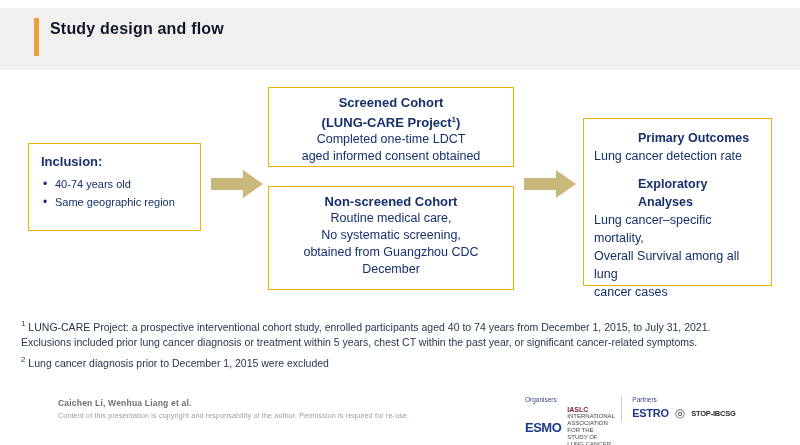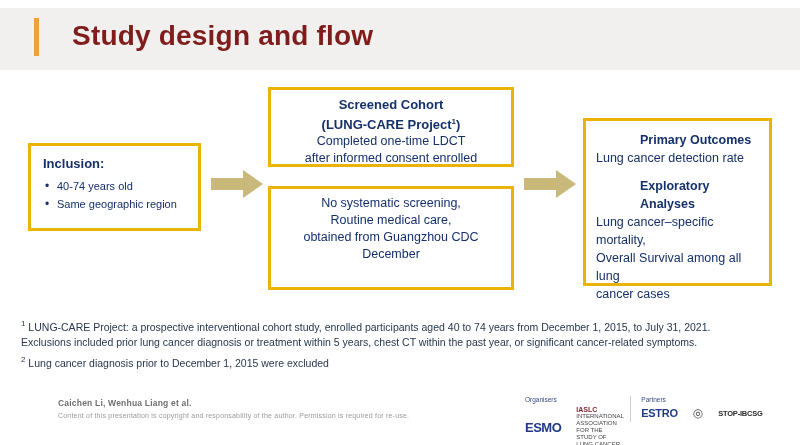--- a/index.html
+++ b/index.html
@@ -33,31 +33,30 @@
     left: 34px;
     top: 18px;
     width: 5px;
     height: 38px;
     background: #e8a33d;
   }
   .slide-title {
     position: absolute;
     left: 50px;
     top: 20px;
-    font-size: 28px;
-    font-weight: bold;
-    color: #7f1d1d;
+    font-size: 16px;
+    font-weight: bold;
+    color: #0f172a;
     letter-spacing: 0.2px;
-    margin-left: 22px;
   }
 
   
   .box {
     position: absolute;
-    border: 3px solid #eab308;
+    border: 1px solid #eab308;
     background: #ffffff;
     box-sizing: border-box;
   }
 
   
   #inclusion-box {
     left: 28px;
     top: 143px;
     width: 173px;
     height: 88px;
@@ -205,21 +204,21 @@
     flex-direction: column;
   }
   .logo-cap {
     font-size: 6.5px;
     color: #3b4a86;
     margin-bottom: 3px;
   }
   .logo-row {
     display: flex;
     align-items: center;
-    gap: 15px;
+    gap: 6px;
   }
   .logo-esmo {
     font-size: 13px;
     font-weight: bold;
     color: #1f3b87;
     letter-spacing: -0.5px;
   }
   .logo-iaslc {
     font-size: 6px;
     color: #444;
@@ -274,26 +273,27 @@
   <div class="arrow" id="arrow-1">
     <svg width="52" height="28" viewBox="0 0 52 28" xmlns="http://www.w3.org/2000/svg">
       <polygon points="0,8 32,8 32,0 52,14 32,28 32,20 0,20" fill="#c8b87a"></polygon>
     </svg>
   </div>
 
   <div class="box" id="screened-box">
     <div class="cohort-head">Screened Cohort</div>
     <div class="cohort-head"><span>(LUNG-CARE Project</span><sup>1</sup><span>)</span></div>
     <div class="cohort-line">Completed one-time LDCT</div>
-    <div class="cohort-line">after informed consent enrolled</div>
+    <div class="cohort-line">aged informed consent obtained</div>
   </div>
 
   <div class="box" id="nonscreened-box">
+    <div class="cohort-head">Non-screened Cohort</div>
+    <div class="cohort-line">Routine medical care,</div>
     <div class="cohort-line">No systematic screening,</div>
-    <div class="cohort-line">Routine medical care,</div>
     <div class="cohort-line">obtained from Guangzhou CDC December</div>
   </div>
 
   <div class="arrow" id="arrow-2">
     <svg width="52" height="28" viewBox="0 0 52 28" xmlns="http://www.w3.org/2000/svg">
       <polygon points="0,8 32,8 32,0 52,14 32,28 32,20 0,20" fill="#c8b87a"></polygon>
     </svg>
   </div>
 
   <div class="box" id="outcomes-box">

